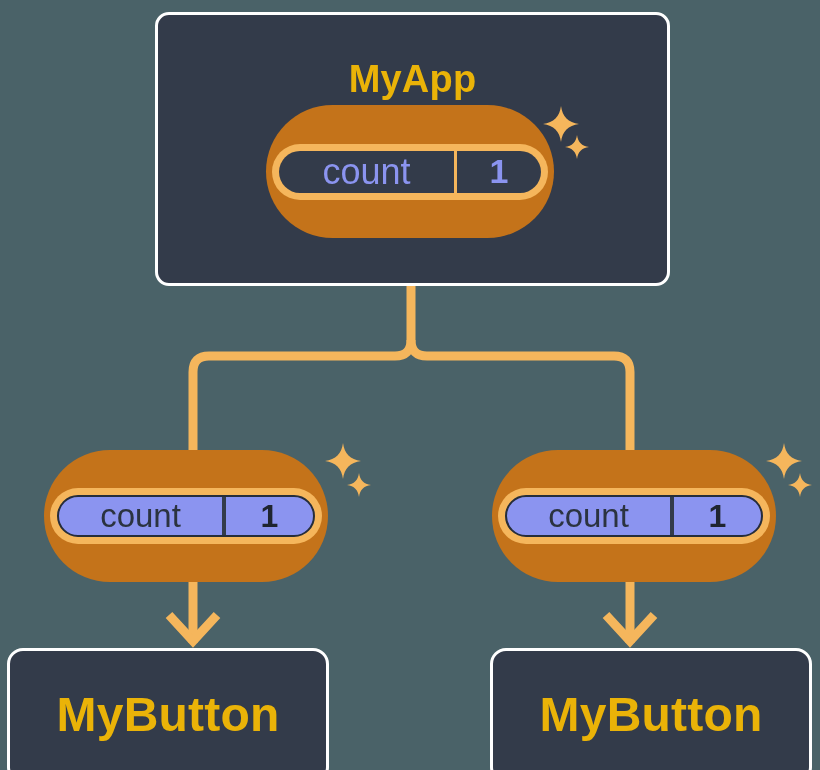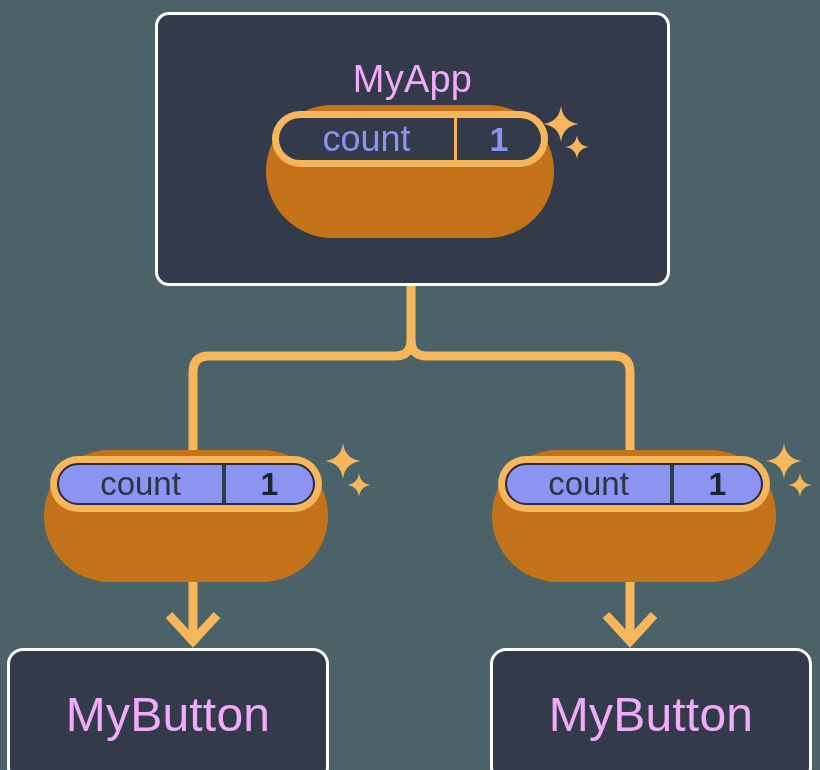--- a/index.html
+++ b/index.html
@@ -31,23 +31,23 @@
 
   
   .node-box {
     position: absolute;
     background: #333b4a;
     border: 3px solid #ffffff;
     border-radius: 14px;
     box-sizing: border-box;
   }
   .node-title {
-    color: #f0abfc;
+    color: #eab308;
     font-size: 38px;
-    font-weight: 400;
+    font-weight: 700;
     letter-spacing: 0.2px;
     text-align: center;
     white-space: nowrap;
   }
 
   #app-box {
     left: 155px;
     top: 12px;
     width: 515px;
     height: 274px;
@@ -74,21 +74,21 @@
     right: 0;
     font-size: 48px;
   }
 
   
   .pill {
     position: absolute;
     box-sizing: border-box;
     border-radius: 999px;
     display: flex;
-    align-items: flex-start;
+    align-items: center;
     
     background: #c4731a;
     padding: 6px;
   }
   .pill-inner {
     flex: 1;
     display: flex;
     align-items: stretch;
     border-radius: 999px;
     background: #f5b65c;

